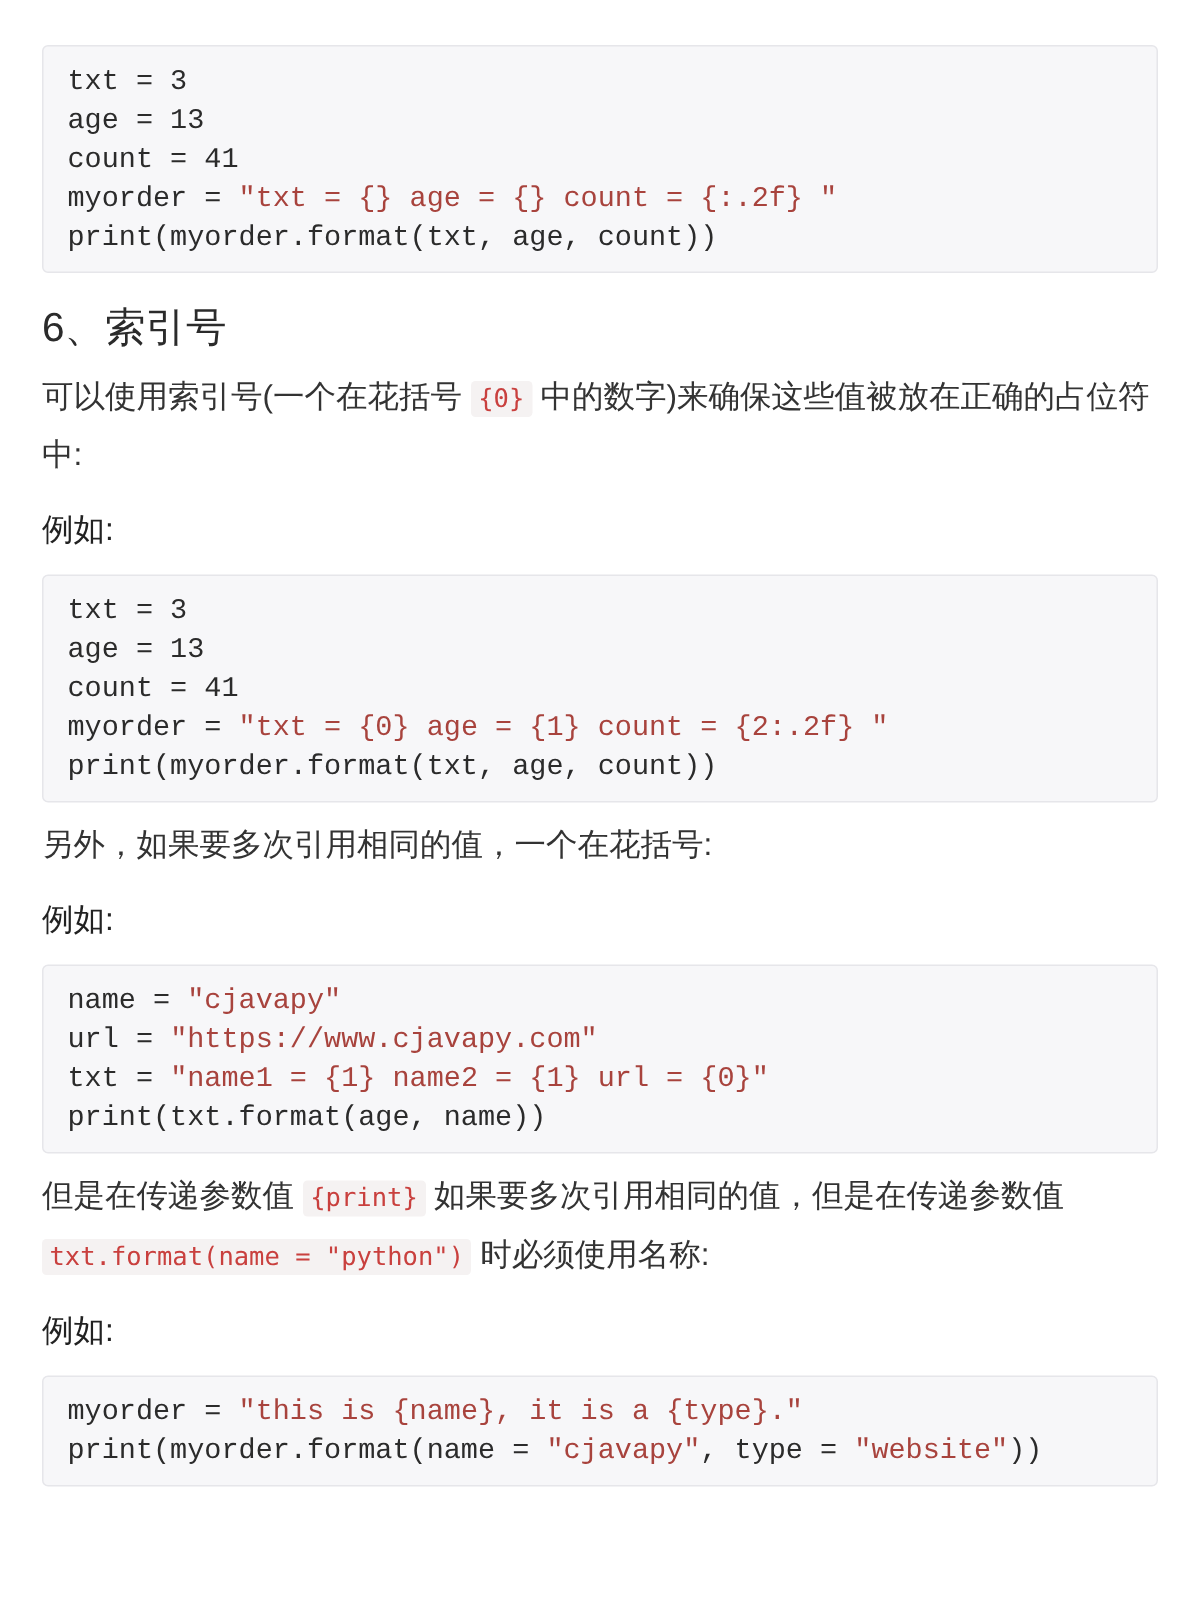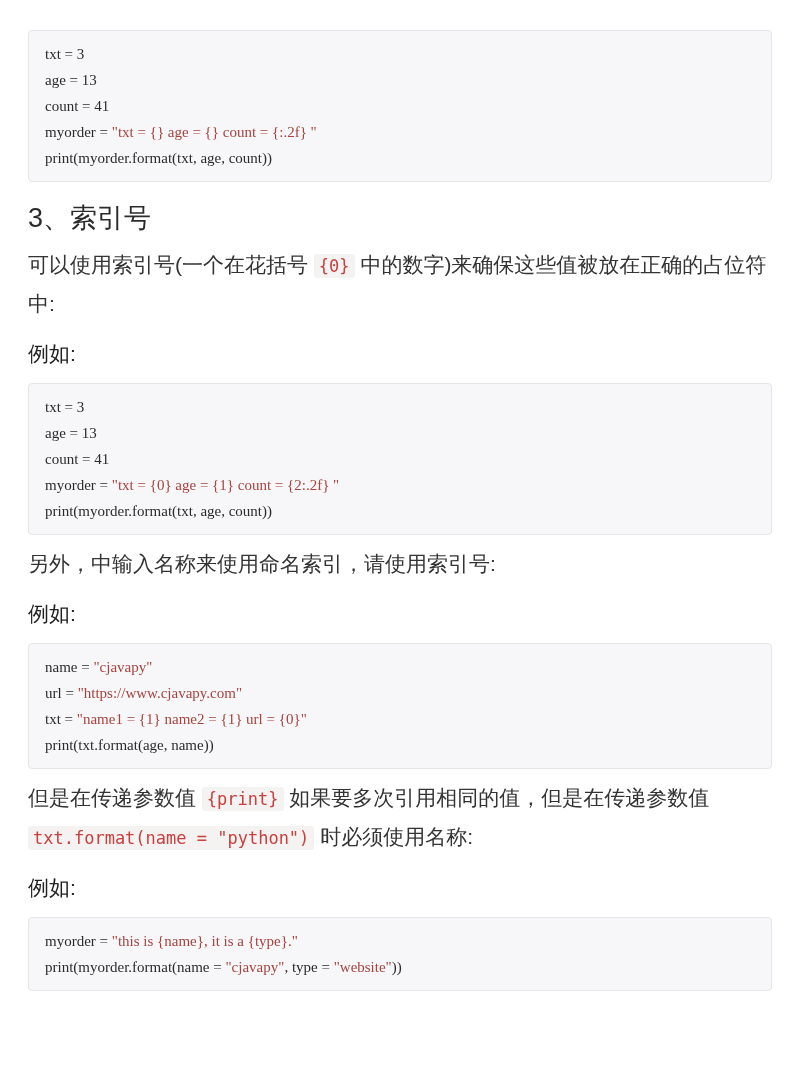--- a/index.html
+++ b/index.html
@@ -27,22 +27,22 @@
   }
   .article {
     padding: 30px 28px 40px 28px;
   }
   pre.code-block {
     margin: 14px 0 0 0;
     padding: 10px 16px;
     background: var(--code-bg);
     border: 1px solid var(--code-border);
     border-radius: 4px;
-    font-family: Liberation Serif, serif;
-    font-size: 15px;
+    font-family: Liberation Mono, monospace;
+    font-size: 19px;
     line-height: 26px;
     color: var(--code-plain);
     white-space: pre;
     overflow: hidden;
   }
   pre.code-block:first-child { margin-top: 0; }
   .code-line { min-height: 26px; }
   .tok-plain { color: var(--code-plain); }
   .tok-string { color: var(--code-string); }
   h2.section-heading {
@@ -74,29 +74,29 @@
     border-radius: 3px;
   }
 </style>
 </head>
 <body>
 
 <main class="article">
 
   <pre class="code-block"><div class="code-line"><span class="tok-plain">txt = 3</span></div><div class="code-line"><span class="tok-plain">age = 13</span></div><div class="code-line"><span class="tok-plain">count = 41</span></div><div class="code-line"><span class="tok-plain">myorder = </span><span class="tok-string">"txt = {} age = {} count = {:.2f} "</span></div><div class="code-line"><span class="tok-plain">print(myorder.format(txt, age, count))</span></div></pre>
 
-  <h2 class="section-heading">3、索引号</h2>
+  <h2 class="section-heading">6、索引号</h2>
 
   <p class="body-paragraph"><span>可以使用索引号(一个在花括号 </span><span class="inline-code">{0}</span><span> 中的数字)来确保这些值被放在正确的占位符中:</span></p>
 
   <p class="example-label">例如:</p>
 
   <pre class="code-block"><div class="code-line"><span class="tok-plain">txt = 3</span></div><div class="code-line"><span class="tok-plain">age = 13</span></div><div class="code-line"><span class="tok-plain">count = 41</span></div><div class="code-line"><span class="tok-plain">myorder = </span><span class="tok-string">"txt = {0} age = {1} count = {2:.2f} "</span></div><div class="code-line"><span class="tok-plain">print(myorder.format(txt, age, count))</span></div></pre>
 
-  <p class="body-paragraph"><span>另外，中输入名称来使用命名索引，请使用索引号:</span></p>
+  <p class="body-paragraph"><span>另外，如果要多次引用相同的值，一个在花括号:</span></p>
 
   <p class="example-label">例如:</p>
 
   <pre class="code-block"><div class="code-line"><span class="tok-plain">name = </span><span class="tok-string">"cjavapy"</span></div><div class="code-line"><span class="tok-plain">url = </span><span class="tok-string">"https://www.cjavapy.com"</span></div><div class="code-line"><span class="tok-plain">txt = </span><span class="tok-string">"name1 = {1} name2 = {1} url = {0}"</span></div><div class="code-line"><span class="tok-plain">print(txt.format(age, name))</span></div></pre>
 
 
   <p class="body-paragraph"><span>但是在传递参数值 </span><span class="inline-code">{print}</span><span> 如果要多次引用相同的值，但是在传递参数值 </span><span class="inline-code">txt.format(name = "python")</span><span> 时必须使用名称:</span></p>
 
   <p class="example-label">例如:</p>
 

